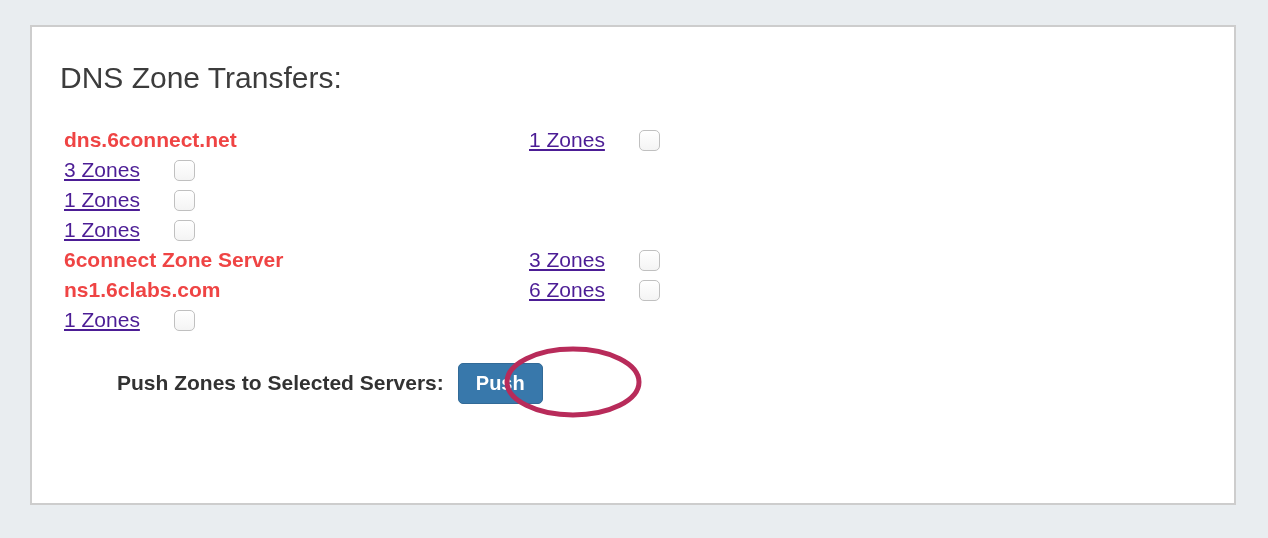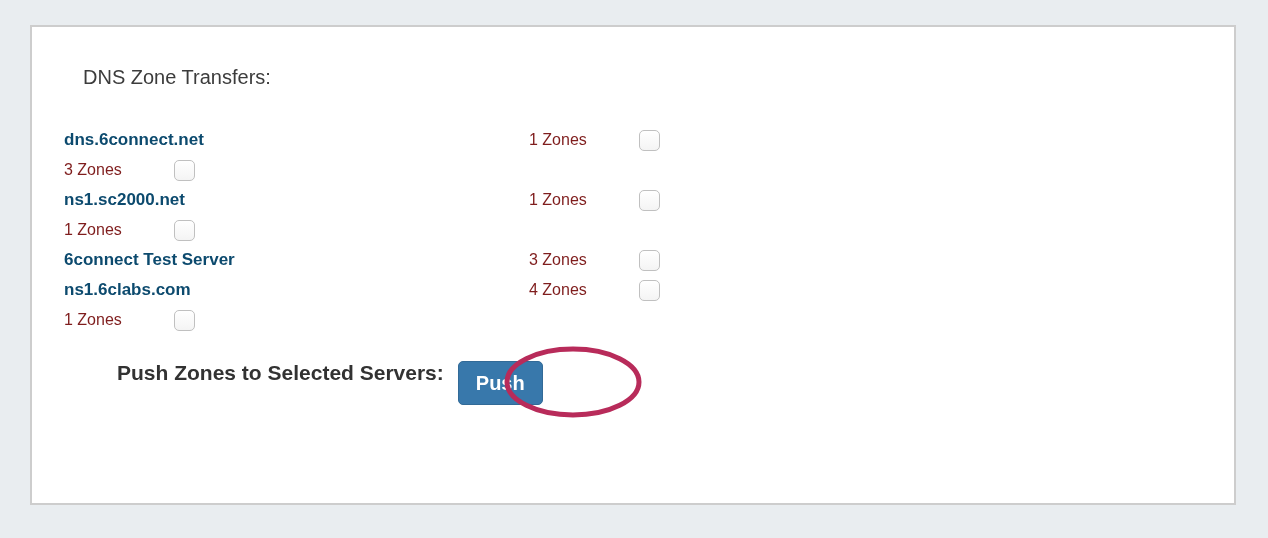--- a/index.html
+++ b/index.html
@@ -11,46 +11,47 @@
     overflow: hidden;
   }
   .panel {
     position: absolute;
     left: 30px; top: 25px;
     width: 1206px; height: 480px;
     background: #ffffff;
     border: 2px solid #cdcdcd;
   }
   .title {
-    margin: 33px 0 0 51px;
-    font-size: 20px;
+    margin: 33px 0 0 28px;
+    font-size: 30px;
     line-height: 35px;
     font-weight: 400;
     color: #3c3c3c;
   }
   .server-list { margin: 30px 0 0 32px; }
   .server-row {
     position: relative;
     display: flex;
     align-items: center;
     height: 30px;
   }
   .server-name {
     width: 465px;
-    font-size: 17px;
+    font-size: 21px;
     font-weight: 700;
-    color: #0c4a6e;
+    color: #ef4444;
     white-space: nowrap;
   }
   .zone-link {
     width: 110px;
-    font-size: 16px;
-    color: #7f1d1d;
+    font-size: 21px;
+    color: #4c1d95;
     cursor: pointer;
     white-space: nowrap;
+    text-decoration: underline;
   }
   .checkbox {
     width: 21px; height: 21px;
     border: 1px solid #c0c0c0;
     border-radius: 5px;
     background: linear-gradient(#ffffff, #f4f4f4);
     cursor: pointer;
     display: flex;
     align-items: center;
     justify-content: center;
@@ -70,20 +71,21 @@
     line-height: 19px;
   }
   .arrow-svg {
     position: absolute;
     left: 621px; top: -6px;
     width: 146px; height: 42px;
   }
   .push-row {
     position: relative;
     display: flex;
+    align-items: center;
     height: 44px;
     margin: 26px 0 0 85px;
   }
   .push-label {
     font-size: 21px;
     font-weight: 700;
     color: #323232;
     margin-right: 14px;
     white-space: nowrap;
   }
@@ -119,39 +121,38 @@
       <span class="zone-link">1 Zones</span>
       <span class="checkbox"></span>
     </div>
 
     <div class="server-row">
       <span class="zone-link">3 Zones</span>
       <span class="checkbox"></span>
     </div>
 
     <div class="server-row">
-      <span class="server-name">ns1.sc2000.net</span>
       <span class="zone-link">1 Zones</span>
       <span class="checkbox"></span>
     </div>
 
     <div class="server-row">
       <span class="zone-link">1 Zones</span>
       <span class="checkbox"></span>
     </div>
 
     <div class="server-row">
-      <span class="server-name">6connect Test Server</span>
+      <span class="server-name">6connect Zone Server</span>
       <span class="zone-link">3 Zones</span>
       <span class="checkbox"></span>
     </div>
 
     <div class="server-row">
       <span class="server-name">ns1.6clabs.com</span>
-      <span class="zone-link">4 Zones</span>
+      <span class="zone-link">6 Zones</span>
       <span class="checkbox"></span>
     </div>
 
     <div class="server-row">
       <span class="zone-link">1 Zones</span>
       <span class="checkbox"></span>
     </div>
 
 
 

